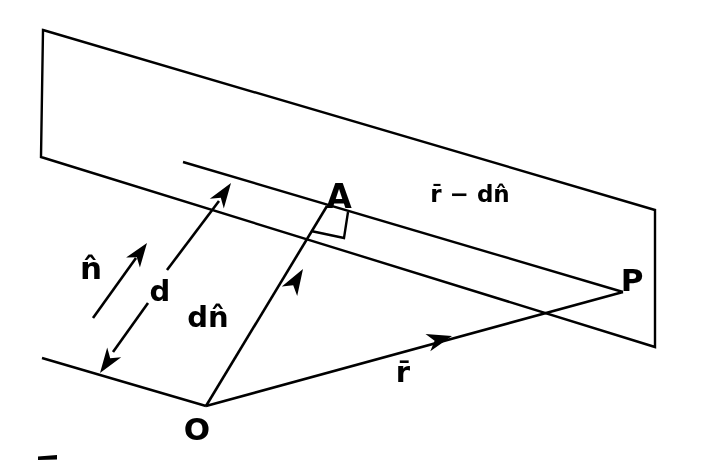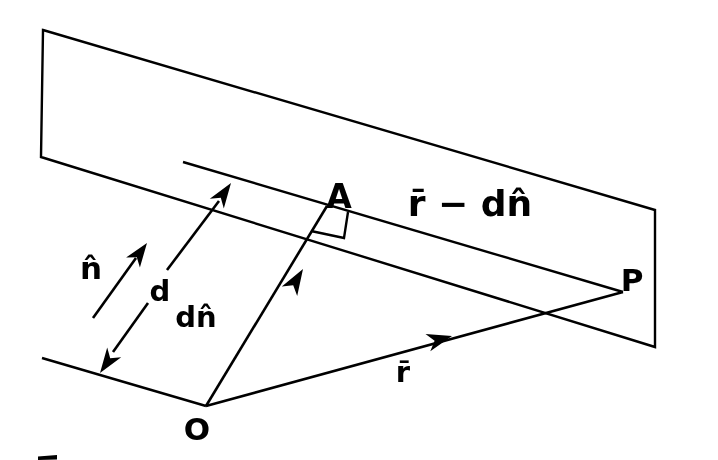--- a/index.html
+++ b/index.html
@@ -24,26 +24,26 @@
     position: absolute;
     transform: translate(-50%, -50%);
     color: #000000;
     font-weight: bold;
     white-space: nowrap;
     line-height: 1;
     user-select: none;
   }
   .lbl-nhat        { left:  91px; top: 268px; font-size: 31px; }
   .lbl-d           { left: 160px; top: 291px; font-size: 29px; }
-  .lbl-dnhat       { left: 196px; top: 317px; font-size: 29px; }
+  .lbl-dnhat       { left: 208px; top: 317px; font-size: 29px; }
   .lbl-O           { left: 197px; top: 429px; font-size: 31px; }
   .lbl-A           { left: 339px; top: 196px; font-size: 33px; }
   .lbl-P           { left: 632px; top: 280px; font-size: 31px; }
   .lbl-rbar        { left: 403px; top: 372px; font-size: 29px; }
-  .lbl-rminusdnhat { left: 470px; top: 204px; font-size: 36px; text-align: right; }
+  .lbl-rminusdnhat { left: 470px; top: 194px; font-size: 23px; text-align: right; }
 </style>
 </head>
 <body>
 
 <div id="stage">
 
   <svg id="diagram-svg" width="718" height="460" viewBox="0 0 718 460">
 
     <path d="M43,30 L655,210 L655,347 L41,157 Z" fill="none" stroke="#000" stroke-width="2.4" stroke-linejoin="miter"></path>
 

